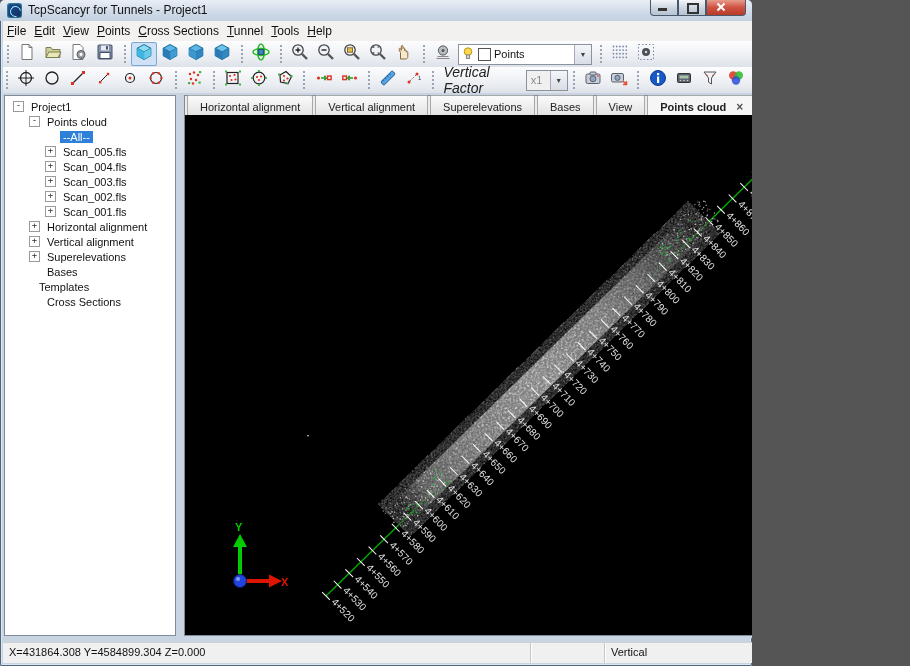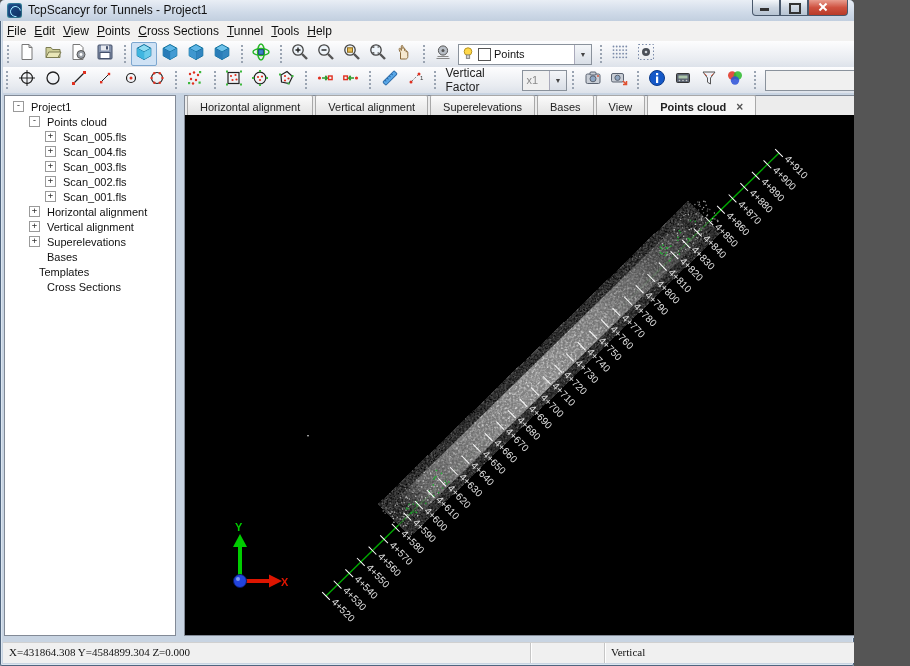--- a/index.html
+++ b/index.html
@@ -1,16 +1,16 @@
 <!DOCTYPE html>
 <html><head>
 <meta charset="utf-8">
 <style>
   html,body{margin:0;padding:0;background:#555;font-family:"Liberation Sans",sans-serif;}
-  #window{position:relative;width:854px;height:666px;background:#c8d4e2;border-radius:5px 5px 2px 2px;
+  #window{position:relative;width:752px;height:666px;background:#c8d4e2;border-radius:5px 5px 2px 2px;
     box-shadow:inset 0 0 0 1px #50657e, inset 0 0 0 2px #dce6f0;overflow:hidden;}
   
   #titlebar{position:absolute;left:0;top:0;width:100%;height:21px;
     background:linear-gradient(#e9eef5,#cfdae8 60%,#c2cfdf);}
   #app-icon{position:absolute;left:7px;top:3px;width:15px;height:15px;border-radius:3px;
     background:linear-gradient(135deg,#1d4e8f,#0f2f5e);box-shadow:inset 0 0 2px #7fd;}
   #app-icon:before{content:"";position:absolute;left:3px;top:3px;width:9px;height:9px;
     border:1.5px solid #9fe8ff;border-right-color:transparent;border-radius:50%;transform:rotate(35deg);}
   #title-text{position:absolute;left:28px;top:3px;font-size:12px;color:#111;}
   .cap-btns{position:absolute;right:6px;top:0;display:flex;}
@@ -38,21 +38,21 @@
     background-size:2px 100%;background-repeat:no-repeat;background-position:center;}
   .tb-btn{width:24px;height:22px;display:flex;align-items:center;justify-content:center;border:1px solid transparent;border-radius:2px;}
   .tb-btn svg{width:18px;height:18px;}
   .tb-btn.pressed{background:#cfe2f5;border-color:#7da7d0;}
   .combo{height:19px;background:#fff;border:1px solid #8a929c;display:flex;align-items:center;font-size:11px;color:#111;}
   .combo .arrow{width:16px;height:100%;margin-left:auto;border-left:1px solid #aab;display:flex;align-items:center;justify-content:center;
     background:linear-gradient(#f4f6f9,#d8dee6);font-size:7px;color:#444;}
   .combo.disabled{background:#f0f0f0;color:#8a8a8a;}
   .combo .swatch{width:11px;height:11px;border:1px solid #555;background:#fff;margin:0 3px;}
   .combo svg{width:14px;height:14px;margin-left:2px;}
-  .tb-label{font-size:12px;color:#222;padding:0 4px;}
+  .tb-label{font-size:14px;color:#222;padding:0 4px;font-style:italic;}
   
   #workarea{position:absolute;left:3px;top:93px;width:904px;height:545px;background:#c8d4e2;}
   #sidebar{position:absolute;left:1px;top:2px;width:170px;bottom:2px;background:#fff;border:1px solid #828a96;}
   #sidebar-header{height:16px;background:linear-gradient(#fafafa,#dcdcdc);border-bottom:1px solid #bbb;
     font-size:11px;color:#222;padding:1px 0 0 5px;}
   #tree{padding-top:3px;font-size:11px;color:#111;}
   .tree-row{height:15px;display:flex;align-items:center;white-space:nowrap;}
   .expander{width:9px;height:9px;border:1px solid #9a9a9a;background:#fff;font-size:9px;line-height:7px;
     text-align:center;margin-right:4px;flex:none;font-family:"DejaVu Sans Mono",monospace;color:#333;}
   .expander.none{visibility:hidden;}
@@ -63,21 +63,21 @@
   #tabbar{height:19px;background:#ececec;display:flex;align-items:flex-end;}
   .tab{height:17px;padding:2px 12px 0;font-size:11px;color:#222;background:linear-gradient(#fbfbfb,#e3e3e3);
     border:1px solid #a8a8a8;border-bottom:none;border-radius:2px 2px 0 0;margin-left:2px;display:flex;align-items:center;}
   .tab.active{font-weight:bold;background:#f6f6f6;}
   .tab .close{margin-left:10px;color:#555;font-size:12px;line-height:10px;}
   #canvas{position:absolute;left:0;top:19px;right:0;bottom:0;background:#000;overflow:hidden;}
   #canvas svg{position:absolute;left:0;top:0;}
   
   #statusbar{position:absolute;left:3px;bottom:3px;width:904px;height:20px;background:#f0f0f0;
     border-top:1px solid #d0d0d0;display:flex;font-size:11px;color:#111;}
-  .status-cell{padding:3px 6px 0;box-sizing:border-box;border-right:1px solid #c6c6c6;box-shadow:1px 0 0 #fff;font-family:Liberation Serif, serif;}
+  .status-cell{padding:3px 6px 0;box-sizing:border-box;border-right:1px solid #c6c6c6;box-shadow:1px 0 0 #fff;}
   #status-left{width:528px;} #status-mid{width:74px;} #status-right{flex:1;border-right:none;box-shadow:none;}
   #grip{position:absolute;right:2px;bottom:2px;width:12px;height:12px;
     background:
      radial-gradient(circle at 10px 10px,#9aa 1.2px,transparent 1.5px),
      radial-gradient(circle at 10px 6px,#9aa 1.2px,transparent 1.5px),
      radial-gradient(circle at 6px 10px,#9aa 1.2px,transparent 1.5px),
      radial-gradient(circle at 10px 2px,#9aa 1.2px,transparent 1.5px),
      radial-gradient(circle at 2px 10px,#9aa 1.2px,transparent 1.5px),
      radial-gradient(circle at 6px 6px,#9aa 1.2px,transparent 1.5px);}
 </style>
@@ -489,20 +489,24 @@
   <div id="workarea">
     <div id="sidebar">
       <div id="tree">
           <div class="tree-row" style="padding-left: 8px;">
             <div class="expander">-</div>
             <span class="tree-label">Project1</span>
           </div>
           <div class="tree-row" style="padding-left: 24px;">
             <div class="expander">-</div>
             <span class="tree-label">Points cloud</span>
+          </div>
+          <div class="tree-row selected" style="padding-left: 40px;">
+            <div class="expander none"></div>
+            <span class="tree-label">--All--</span>
           </div>
           <div class="tree-row" style="padding-left: 40px;">
             <div class="expander">+</div>
             <span class="tree-label">Scan_005.fls</span>
           </div>
           <div class="tree-row" style="padding-left: 40px;">
             <div class="expander">+</div>
             <span class="tree-label">Scan_004.fls</span>
           </div>
           <div class="tree-row" style="padding-left: 40px;">

